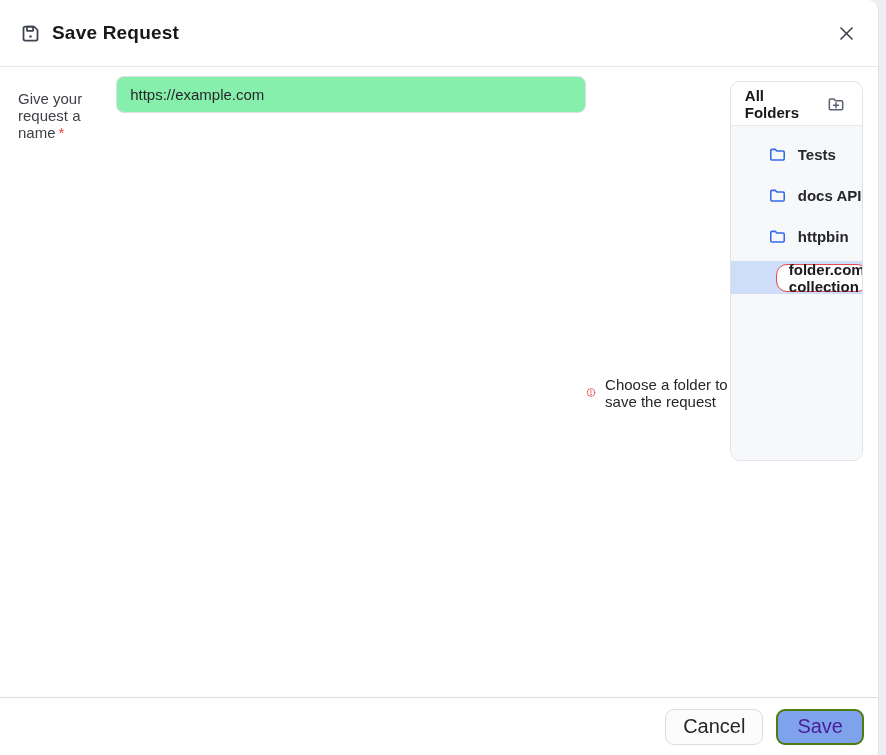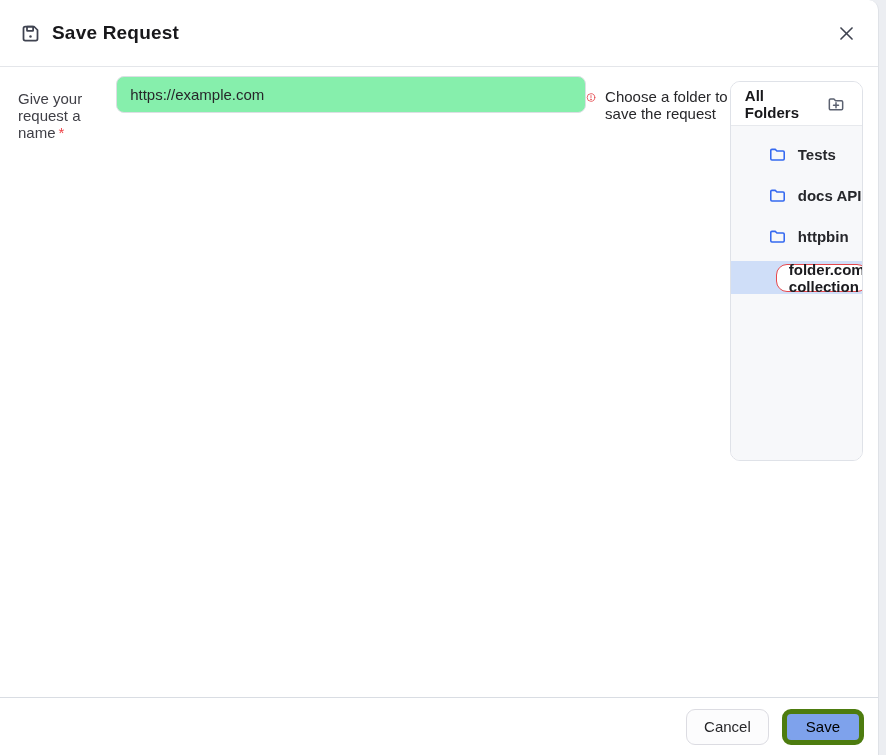--- a/index.html
+++ b/index.html
@@ -65,20 +65,21 @@
     padding: 0 13px;
     font-family: "Liberation Sans", sans-serif;
     font-size: 15px;
     color: #27272a;
     background: #86efac;
     outline: none;
   }
   .folder-prompt {
     margin-top: 21px;
     display: flex;
+    align-items: center;
     gap: 9px;
     font-size: 15px;
     color: #27272a;
   }
   
   .panel {
     margin-top: 14px;
     height: 380px;
     border: 1px solid #dfe2e8;
     border-radius: 10px;
@@ -154,33 +155,33 @@
     display: flex;
     align-items: center;
     justify-content: flex-end;
     gap: 13px;
     padding-right: 14px;
   }
   .btn {
     height: 36px;
     border-radius: 9px;
     font-family: "Liberation Sans", sans-serif;
-    font-size: 15px;
+    font-size: 20px;
     cursor: pointer;
   }
   .btn-cancel {
     background: #fcfcfd;
     border: 1px solid #dcdce2;
     color: #27272a;
     padding: 0 17px;
   }
   .btn-save {
     background: #7ea2ec;
-    border: 5px solid #4d7c0f;
-    color: #000000;
+    border: 2px solid #4d7c0f;
+    color: #4c1d95;
     padding: 0 19px;
   }
 </style>
 </head>
 <body>
 
 <div class="dialog">
 
   <div class="dlg-header">
     <div class="hdr-left">

